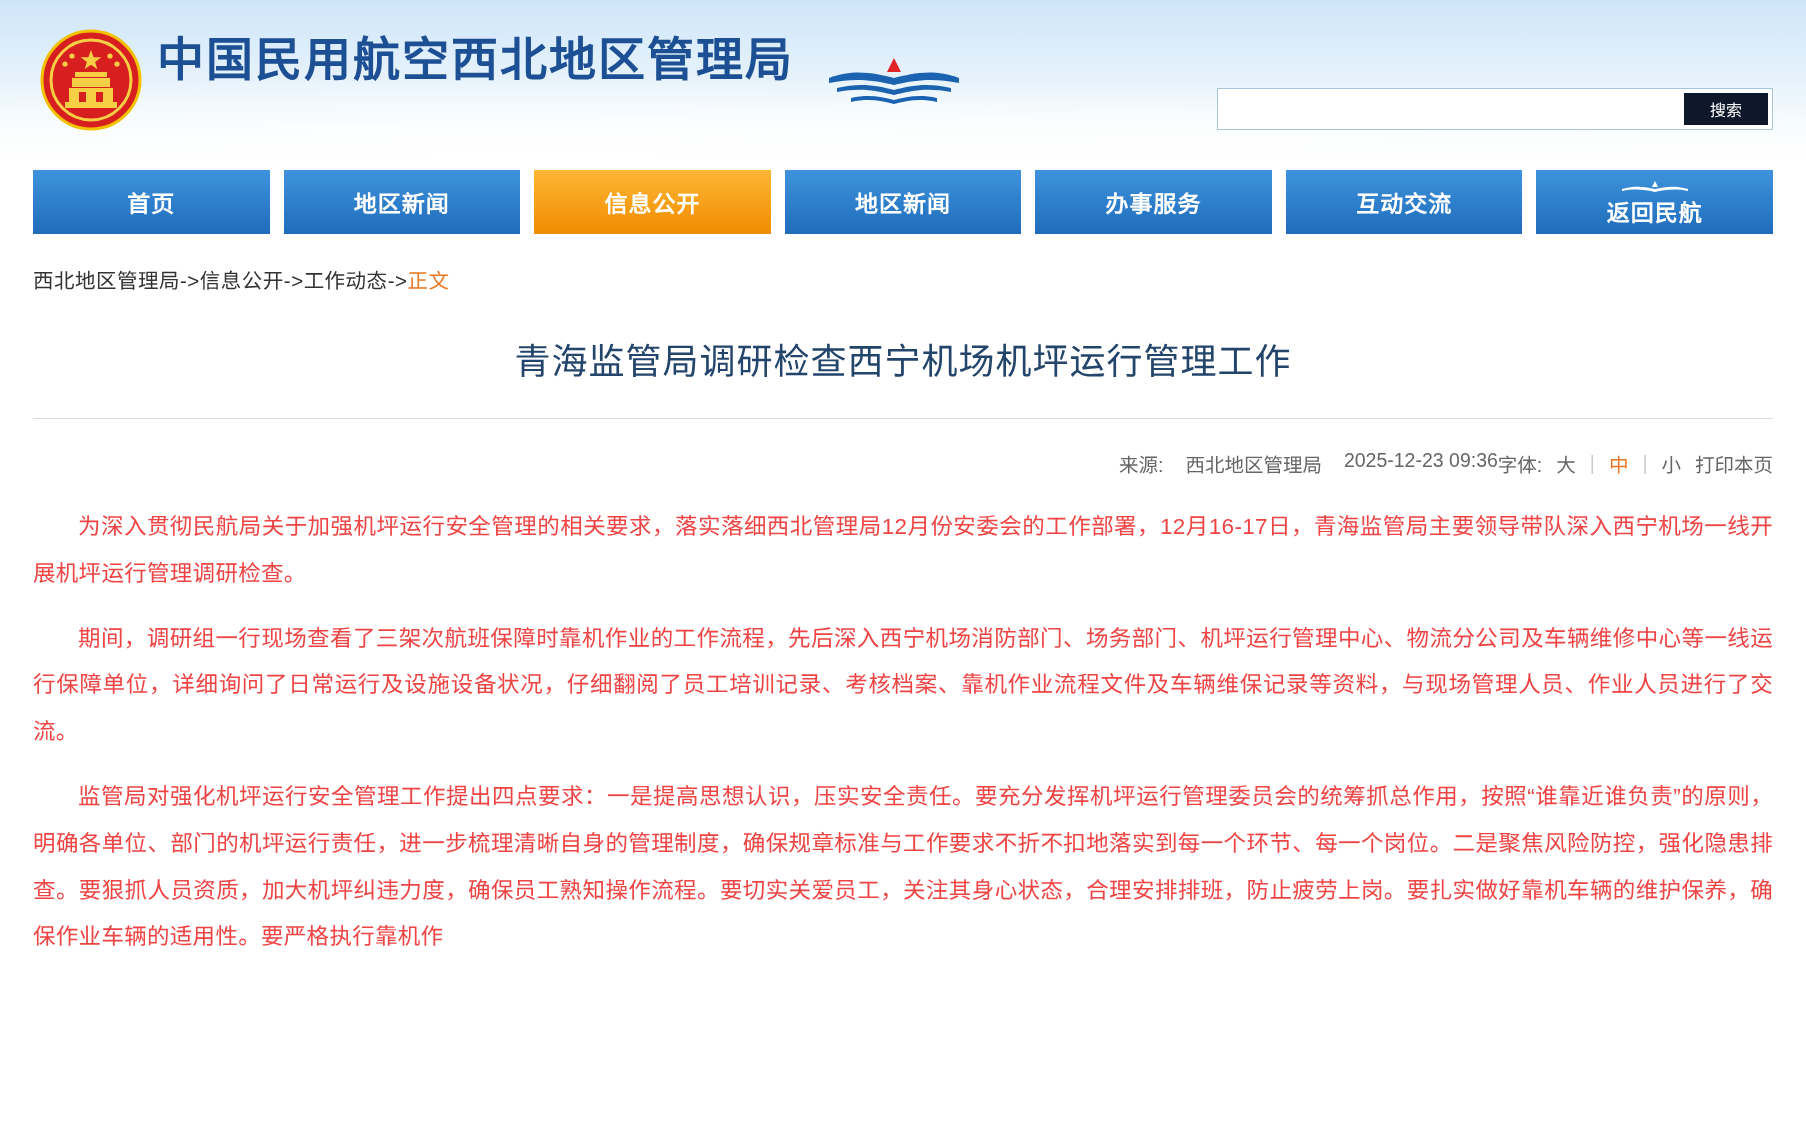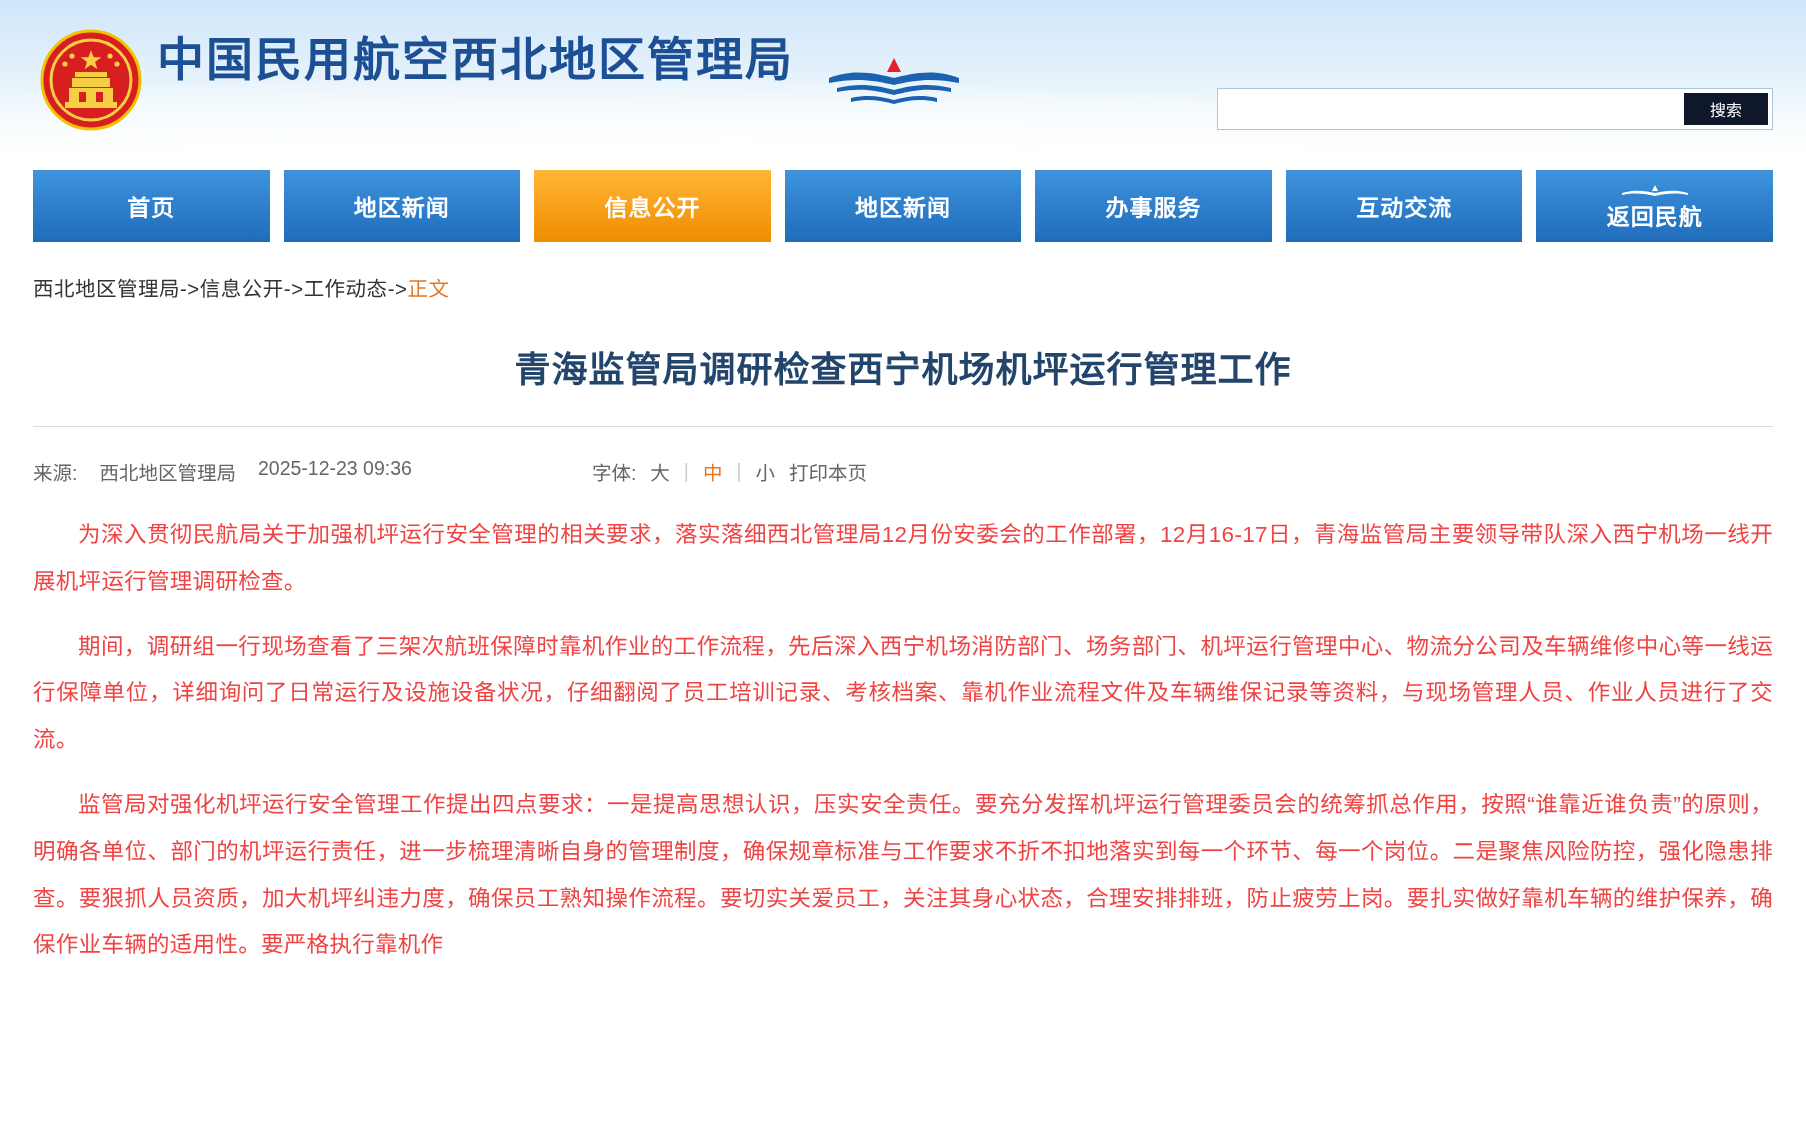--- a/index.html
+++ b/index.html
@@ -116,21 +116,21 @@
   
   .nav {
     width: 1740px;
     margin: 0 auto;
     display: flex;
     gap: 14px;
     padding-top: 10px;
   }
   .nav-item {
     flex: 1;
-    height: 72px;
+    height: 64px;
     display: flex;
     align-items: center;
     justify-content: center;
     color: #ffffff;
     font-size: 23px;
     font-weight: bold;
     letter-spacing: 1px;
     background: linear-gradient(to bottom, #3f93dc 0%, #1f6cbb 100%);
     cursor: pointer;
     user-select: none;
@@ -158,35 +158,34 @@
   .breadcrumb .current { color: #e87722; }
 
   
   .article {
     width: 1740px;
     margin: 0 auto;
   }
   .article-title {
     text-align: center;
     font-size: 36px;
-    font-weight: bold;
+    font-weight: normal;
     color: #23456b;
     margin: 38px 0 34px;
     letter-spacing: 1px;
     font-family: "Liberation Sans", sans-serif;
   }
   .divider {
     border-top: 1px solid #dcdcdc;
     margin: 0 0 0 0;
   }
   .meta-row {
     display: flex;
     align-items: center;
-    justify-content: flex-start;
-    gap: 180px;
+    justify-content: flex-end;
     padding: 30px 0 26px;
     font-size: 19.5px;
     color: #666666;
   }
   .meta-left { display: flex; gap: 22px; }
   .meta-right { display: flex; align-items: center; gap: 14px; }
   .meta-right .sep { color: #cccccc; }
   .font-size-opt { cursor: pointer; }
   .font-size-opt.sel { color: #e87722; }
   .print-link { cursor: pointer; color: #666666; }

